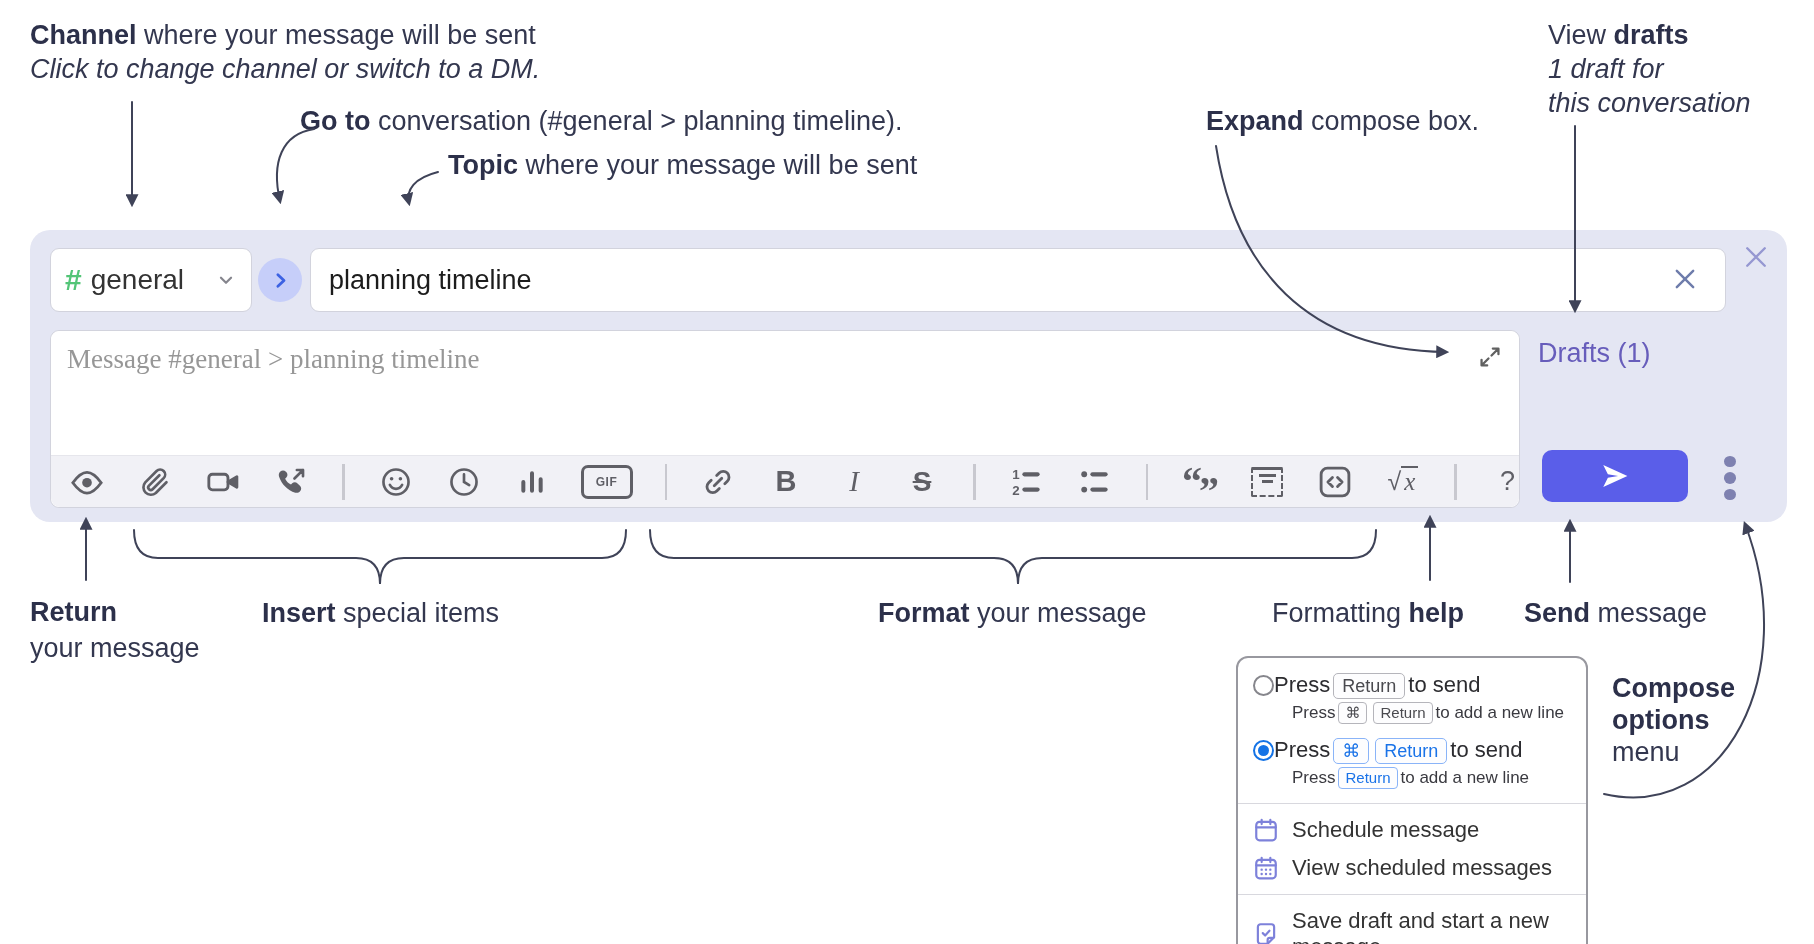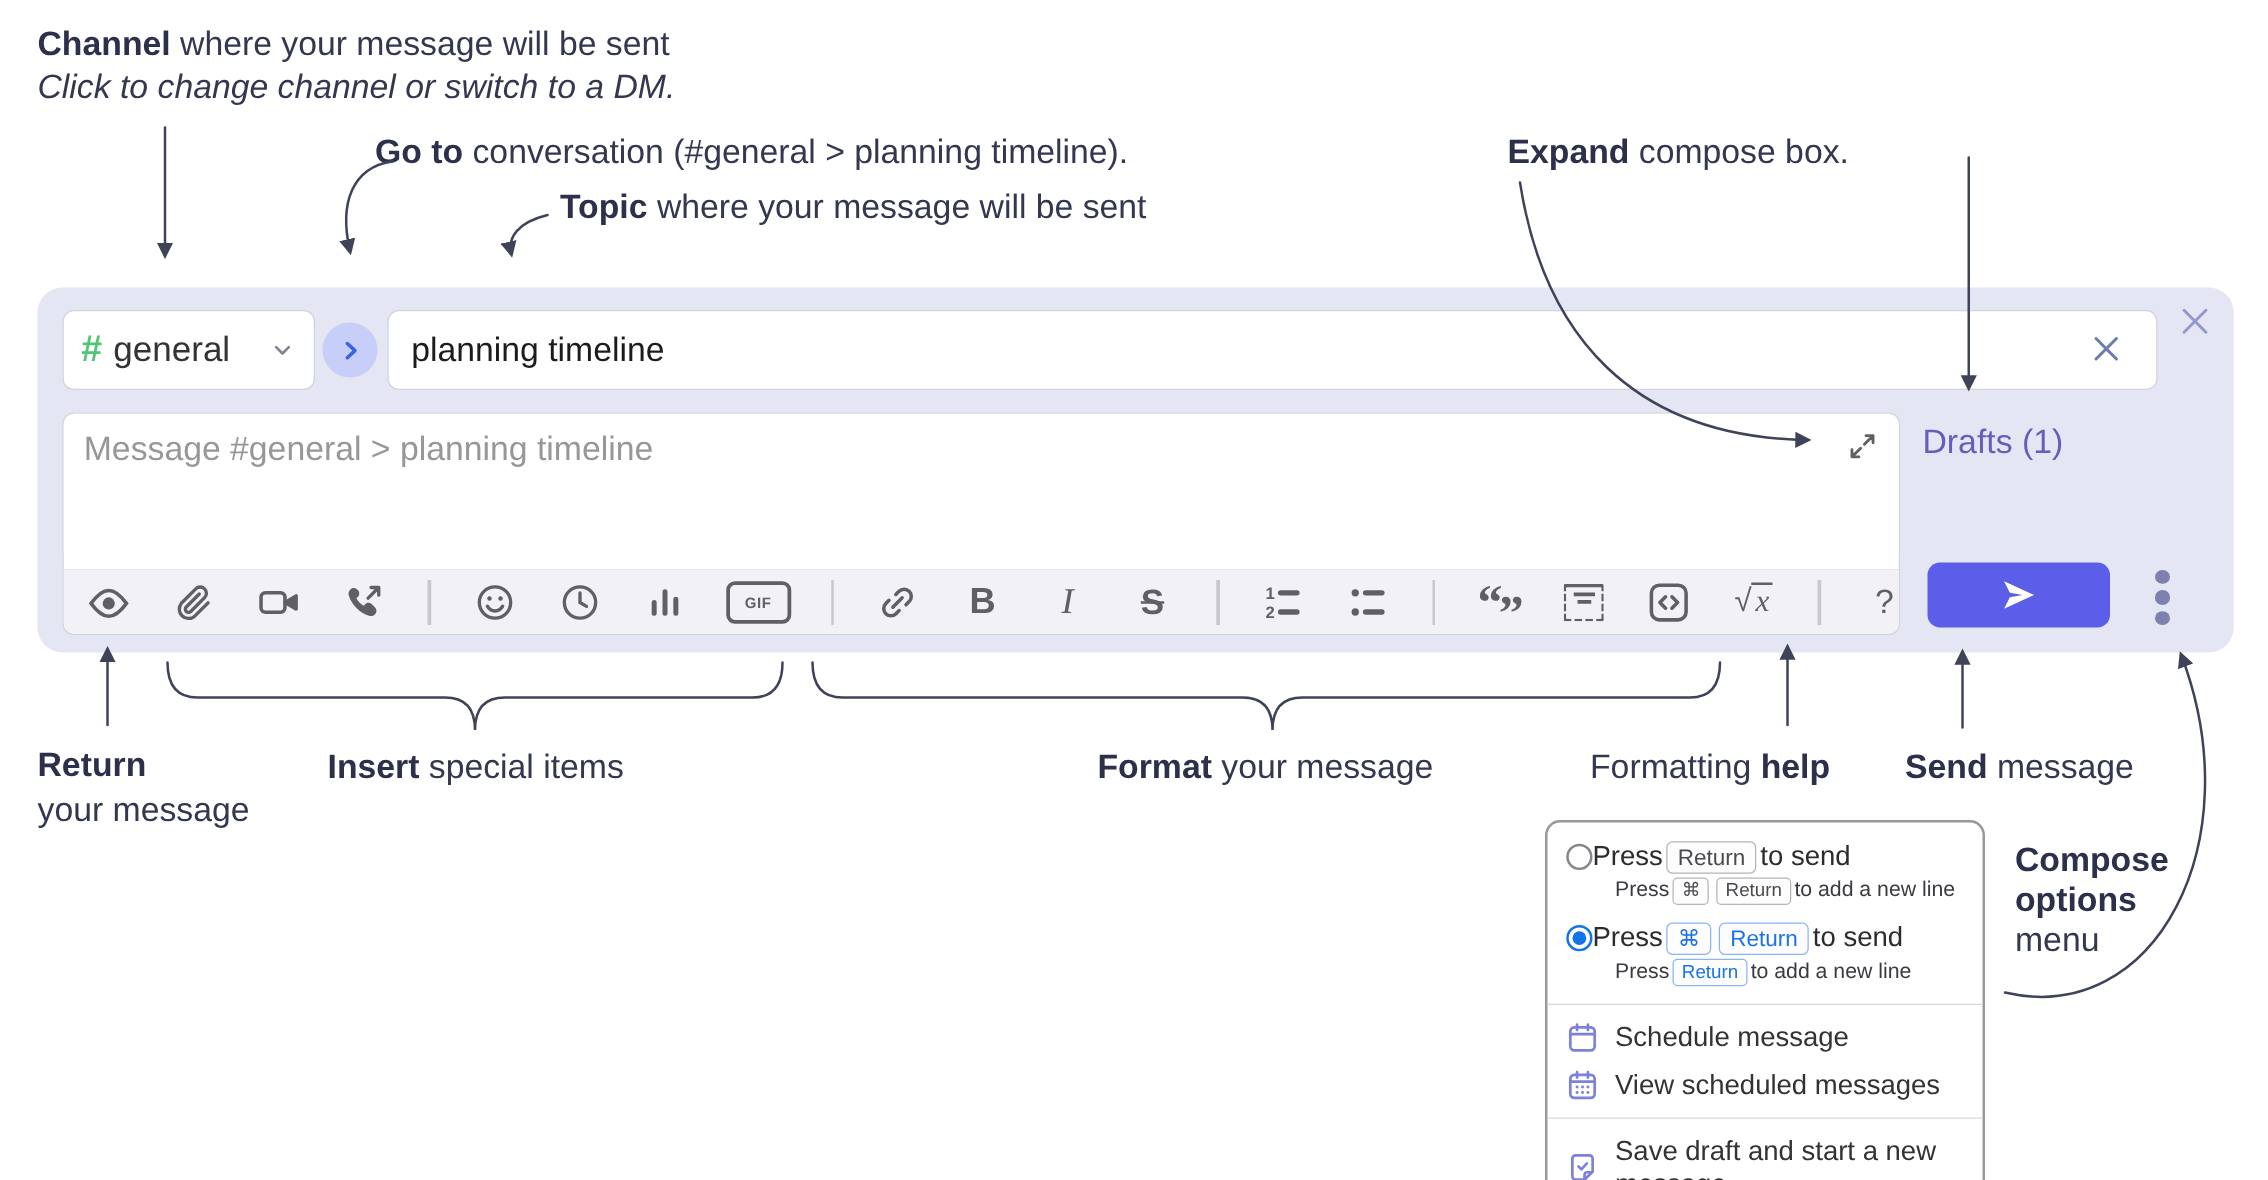--- a/index.html
+++ b/index.html
@@ -31,21 +31,21 @@
            font-family:inherit; font-size:27px; color:#1c1c1c; padding:0 60px 0 18px; outline:none; }
   .topic-clear { position:absolute; right:26px; top:17px; width:30px; height:30px; border:none;
                  background:transparent; cursor:pointer; color:#6e7cab; }
 
   .compose-close { position:absolute; left:1740px; top:242px; width:32px; height:32px; border:none;
                    background:transparent; cursor:pointer; color:#9597d1; }
 
   .msg-box { position:absolute; left:50px; top:330px; width:1470px; height:178px;
              background:#fff; border:1px solid #d2d3dd; border-radius:9px; }
   .msg-box textarea { position:absolute; left:0; top:0; width:100%; height:120px; border:none;
-                      resize:none; outline:none; font-family:Liberation Sans, sans-serif; font-size:27px; color:#333;
+                      resize:none; outline:none; font-family:Liberation Serif, serif; font-size:27px; color:#333;
                       padding:13px 56px 0 16px; border-radius:9px; }
   .msg-box textarea::placeholder { color:#979797; }
   .expand { position:absolute; right:14px; top:12px; width:30px; height:30px; border:none;
             background:transparent; cursor:pointer; color:#616161; }
 
   .toolbar { position:absolute; left:0; right:0; bottom:0; height:52px; background:#f1f1f6;
              border-top:1px solid #e6e6ec; border-radius:0 0 9px 9px;
              display:flex; align-items:center; padding-left:17px; }
   .tb { width:38px; height:42px; margin-right:30px; border:none; background:transparent;
         color:#5f5f66; display:flex; align-items:center; justify-content:center; cursor:pointer;
@@ -116,20 +116,25 @@
   </div>
 
   <div class="ann" style="left:448px; top:148px">
     <b>Topic</b><span> where your message will be sent</span>
   </div>
 
   <div class="ann" style="left:1206px; top:104px">
     <b>Expand</b><span> compose box.</span>
   </div>
 
+  <div class="ann" style="left:1548px; top:18px">
+    <div><span>View </span><b>drafts</b></div>
+    <div class="it">1 draft for</div>
+    <div class="it">this conversation</div>
+  </div>
 
   <div class="compose">
 
     <button class="compose-close" style="left:1710px; top:12px">
       <svg width="30" height="30" viewBox="0 0 24 24" fill="none" stroke="currentColor" stroke-width="1.9" stroke-linecap="round">
           <path d="M5 5l14 14M19 5L5 19"></path>
         </svg>
     </button>
   </div>
 

